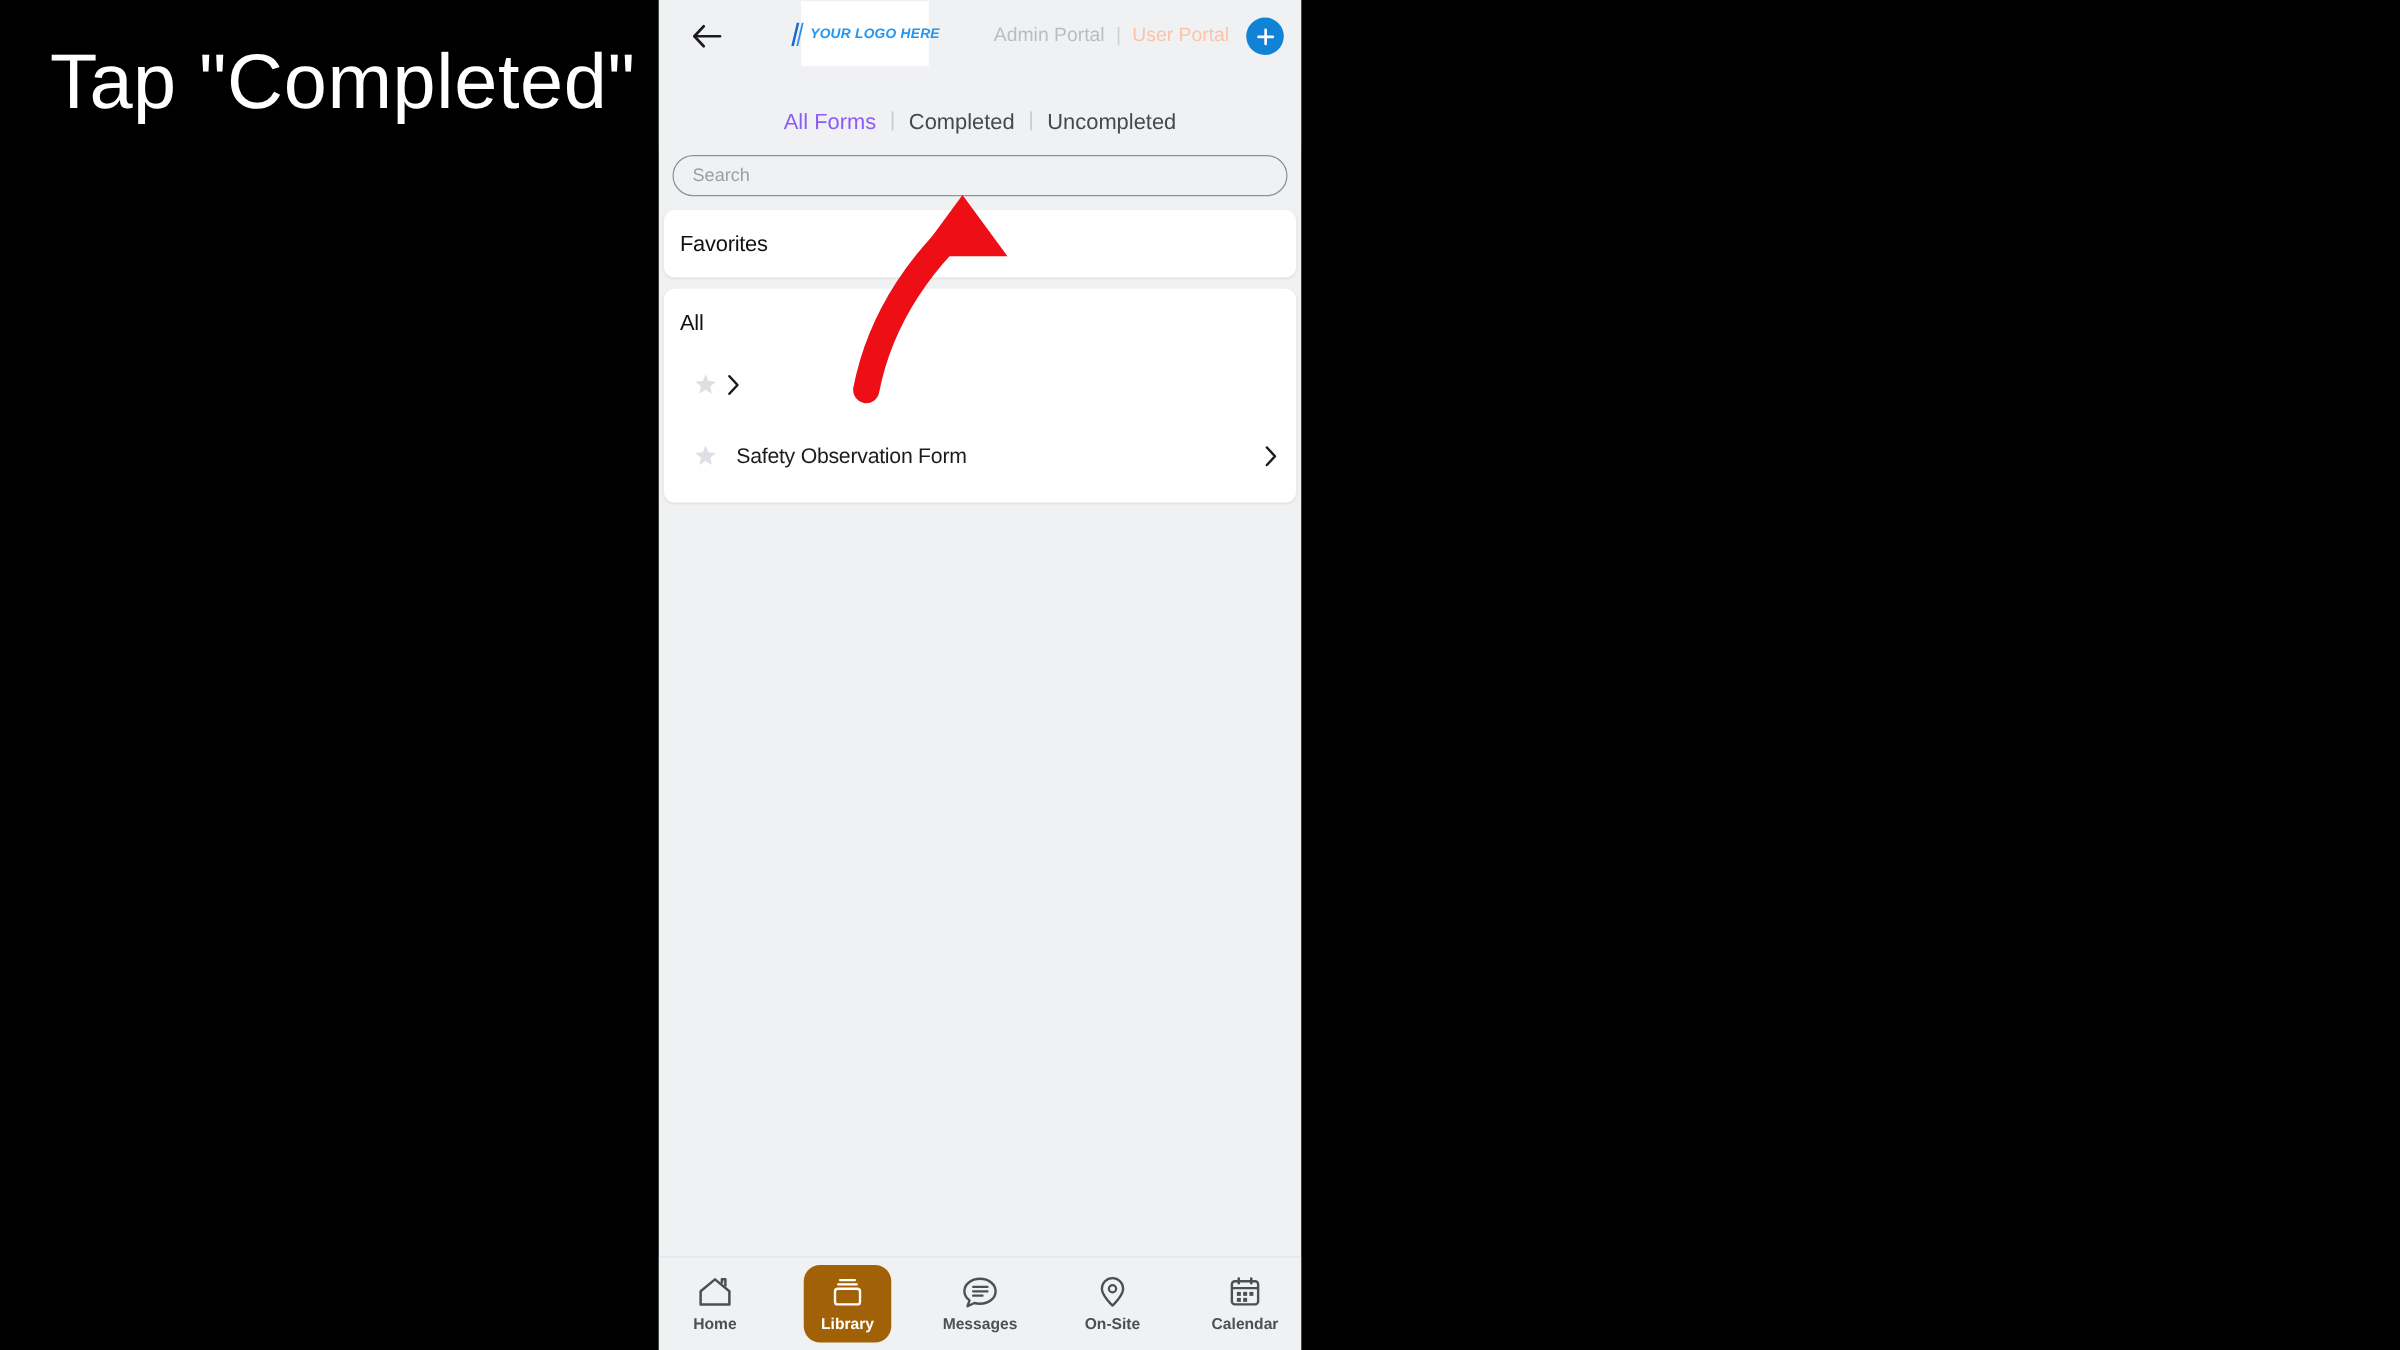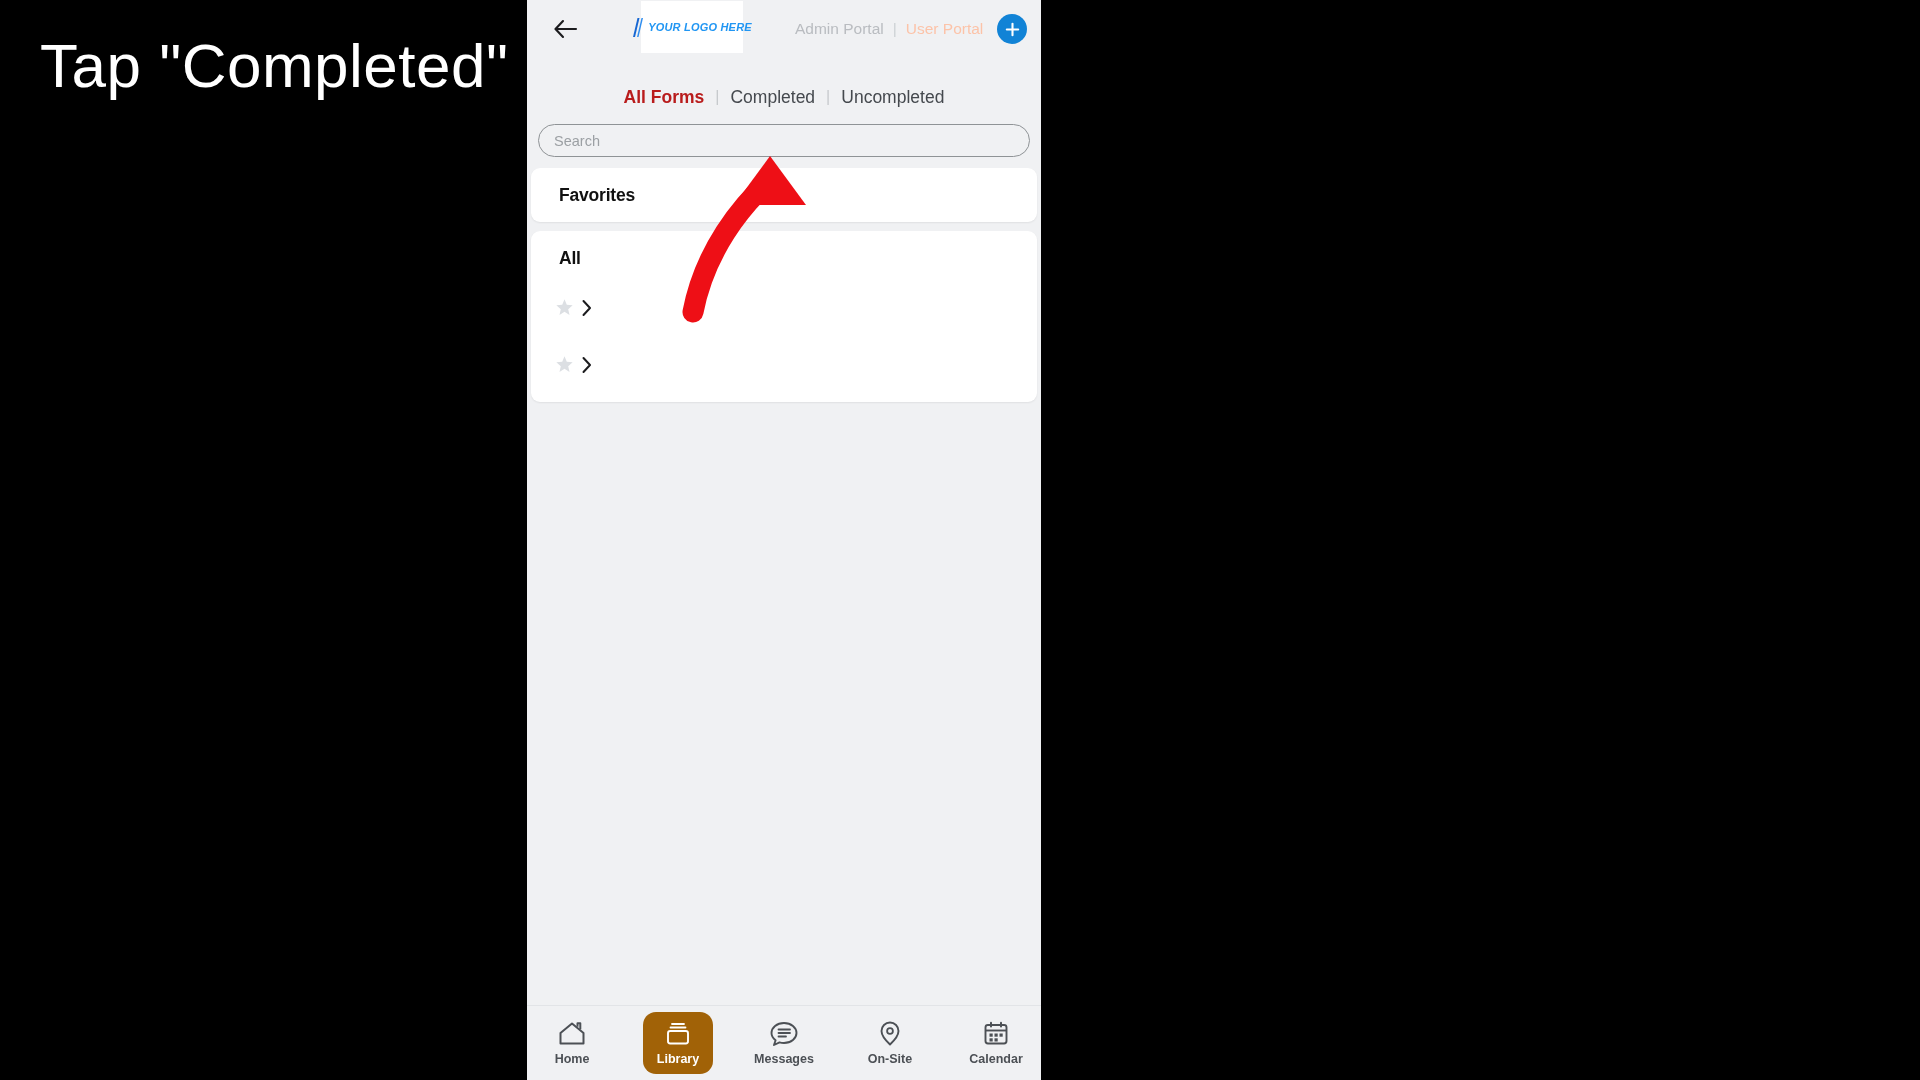--- a/index.html
+++ b/index.html
@@ -74,42 +74,42 @@
   }
   .pg-fill { height:100%; border-radius:7px; background:#11cc5f; }
 
   
   .tabs {
     height:46px; background:#f0f1f3;
     display:flex; align-items:center; justify-content:center; gap:11px;
     font-size:17.5px;
   }
   .tab { cursor:pointer; }
-  .tab.active   { color:#b91c1c;font-weight:bold; }
+  .tab.active   { color:#8b5cf6; }
   .tab.inactive { color:#45494e; }
   .tab-sep { color:#c7cacd; font-size:16px; }
 
   
   .search-wrap { padding:4px 11px 0 11px; }
   .search-input {
     width:100%; height:33px; border-radius:17px;
     border:1px solid #8f9396; background:#f0f1f3;
     padding:0 15px; font-size:14.5px; color:#6d7174;
     font-family:"Liberation Sans", sans-serif; outline:none;
   }
   .search-input::placeholder { color:#9ca0a4; }
 
   
   .card {
     background:#ffffff; border-radius:9px; margin:11px 4px 0 4px;
     box-shadow:0 1px 2px rgba(0,0,0,0.07);
   }
   .card-title {
-    font-size:17.5px; font-weight:700; color:#111;
-    padding:17px 0 16px 28px; letter-spacing:-0.2px;
+    font-size:17.5px; font-weight:400; color:#111;
+    padding:17px 0 16px 13px; letter-spacing:-0.2px;
   }
   .card.all-card { margin-top:9px; padding-bottom:9px; }
   .card.all-card .card-title { padding-bottom:10px; }
 
   .form-row {
     display:flex; align-items:center; height:57px;
     padding:0 14px 0 24px; cursor:pointer;
   }
   .star-icon { width:26px; flex:none; display:flex; align-items:center; }
   .form-name {
@@ -212,20 +212,21 @@
           </svg>
         </span>
       </div>
 
       <div class="form-row">
         <span class="star-icon">
           <svg width="19" height="19" viewBox="0 0 20 20">
             <path d="M10 1.4 L12.4 7.2 L18.6 7.7 L13.9 11.8 L15.3 17.9 L10 14.6 L4.7 17.9 L6.1 11.8 L1.4 7.7 L7.6 7.2 Z" fill="#dcdfe3"></path>
           </svg>
         </span>
+        <span class="form-name">Safety Observation Form</span>
         <span class="chev">
           <svg width="12" height="18" viewBox="0 0 12 18">
             <path d="M2.5 2 L9 9 L2.5 16" fill="none" stroke="#1c1c1e" stroke-width="2" stroke-linecap="round" stroke-linejoin="round"></path>
           </svg>
         </span>
       </div>
     </div>
 
     <div class="bottom-nav">
 

